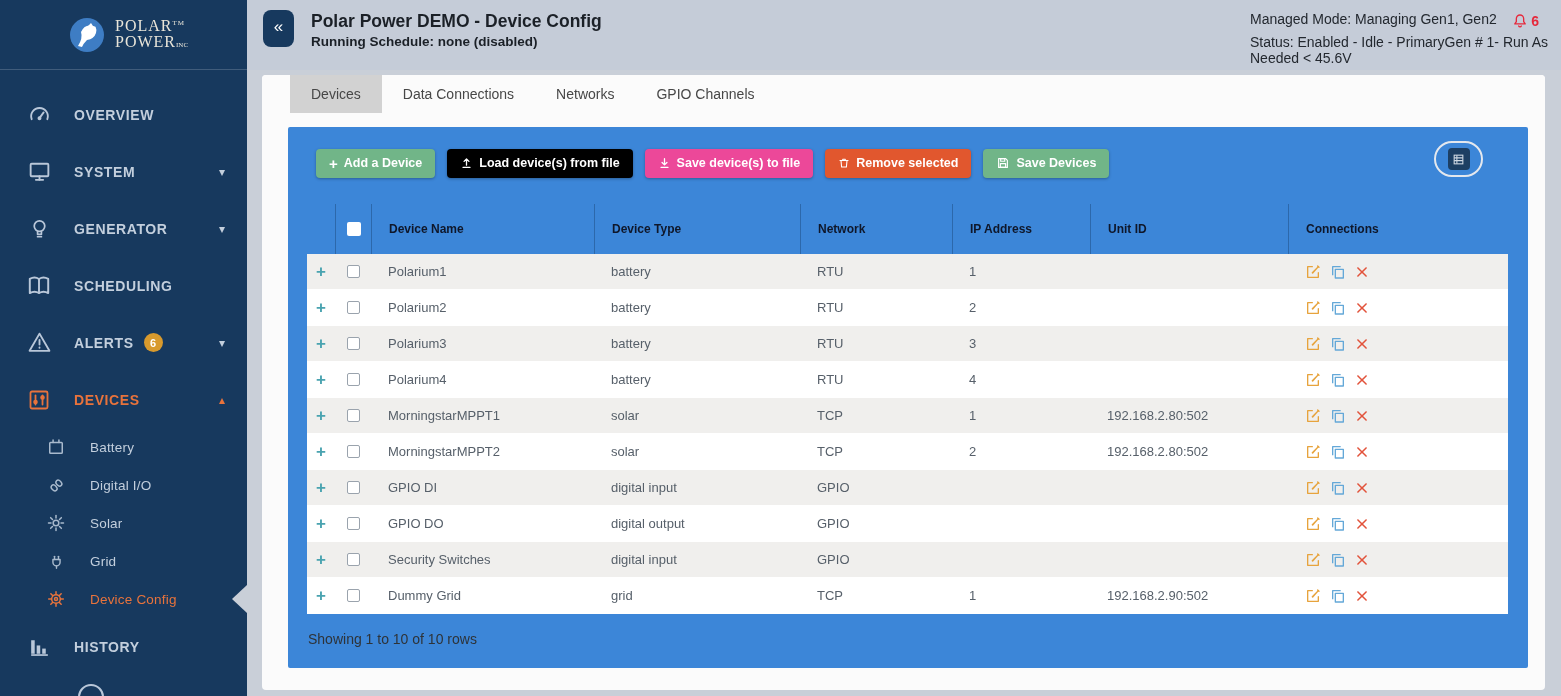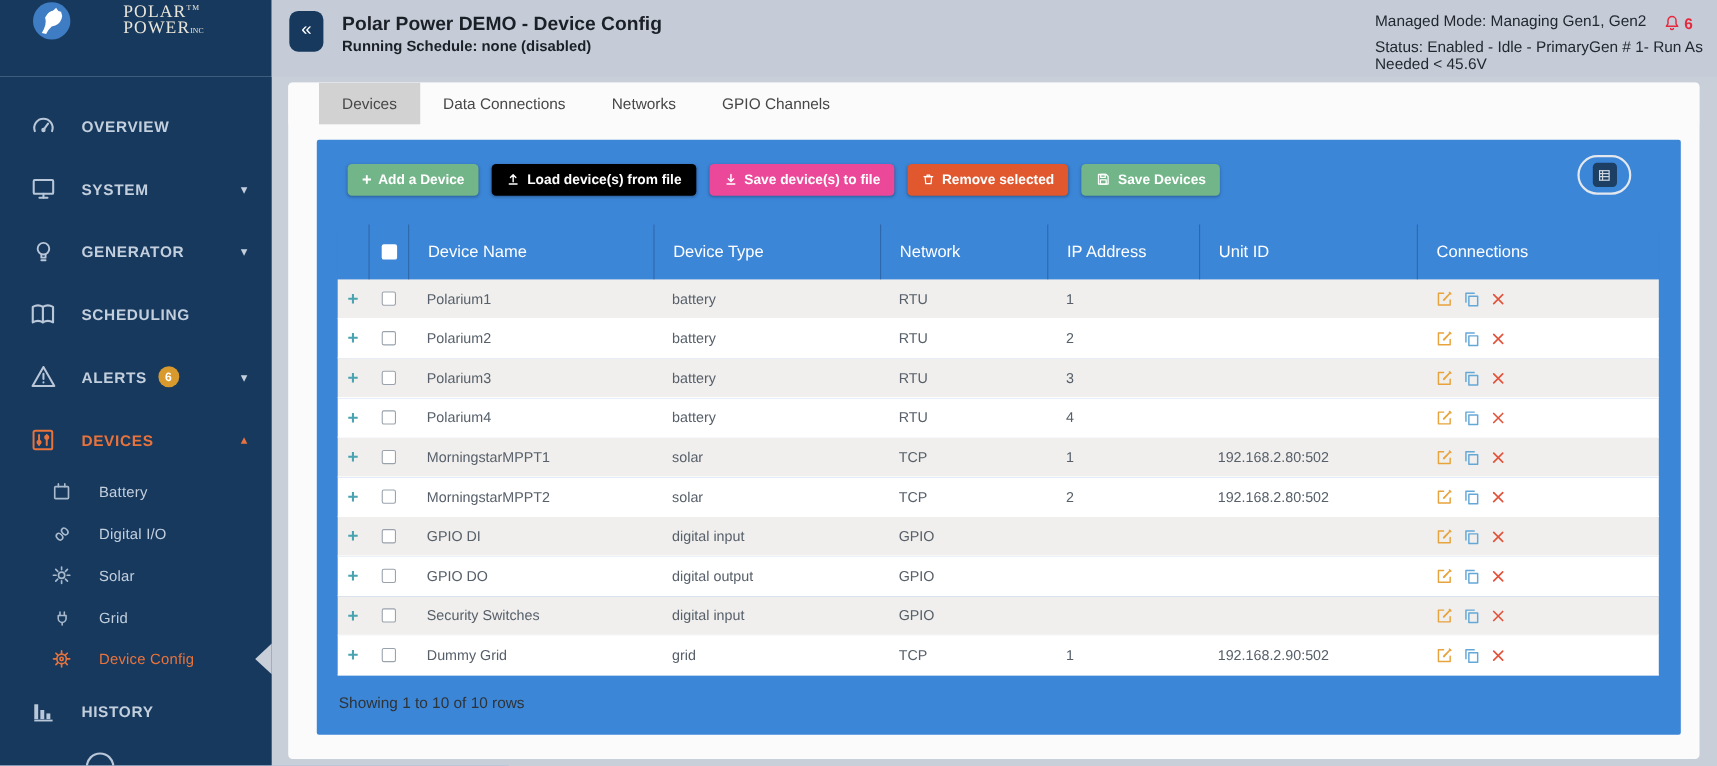--- a/index.html
+++ b/index.html
@@ -2,22 +2,22 @@
 <html><head>
 <meta charset="utf-8">
 <style>
   * { margin:0; padding:0; box-sizing:border-box; }
   html,body { width:1561px; height:696px; overflow:hidden;
     font-family:"Liberation Sans","DejaVu Sans",sans-serif; background:#c9cfd8; }
   .app { display:flex; width:1561px; height:696px; }
 
   
   .sidebar { position:relative; width:247px; height:696px; background:#17395e; flex:0 0 247px; }
-  .logo { height:70px; display:flex; align-items:flex-start; padding-left:28px;
-          border-bottom:1px solid rgba(255,255,255,0.18);gap:37px; }
+  .logo { height:70px; display:flex; align-items:center; padding-left:68px;
+          border-bottom:1px solid rgba(255,255,255,0.18); }
   .logo-mark { width:38px; height:38px; margin-right:9px; flex:0 0 38px; }
   .logo-text { color:#e9e5d9; line-height:15px; font-size:16px; letter-spacing:1px;
                font-family:"Liberation Serif","DejaVu Serif",serif; }
   .logo-text sup { font-size:7px; }
   .logo-text .inc { font-size:7px; letter-spacing:0; }
   .nav { padding-top:16px; }
   .nav-item { position:relative; display:flex; align-items:center; height:57px;
               padding:0 22px 0 26px; color:#c3cfdd; cursor:pointer; }
   .nav-item .nav-icon { width:26px; height:26px; margin-right:22px; display:flex;
                         align-items:center; justify-content:center; color:#b9c7d9; }
@@ -77,22 +77,22 @@
   .view-toggle { position:absolute; right:25px; top:-4px; width:49px; height:36px;
                  border:2px solid #e4e8ee; border-radius:18px; background:transparent;
                  display:flex; align-items:center; justify-content:center; cursor:pointer; }
   .view-toggle .sq { width:22px; height:22px; background:#1d3f63; border-radius:4px;
                      display:flex; align-items:center; justify-content:center; color:#cfd8e2; }
 
   
   .tbl { margin-top:23px; }
   .thead { display:grid; grid-template-columns:28px 36px 223px 206px 152px 138px 198px 1fr;
            background:#3c86d8; height:50px; }
-  .th { display:flex; align-items:center; padding-left:17px; color:#ffffff; font-size:15px;
-        font-weight:normal; border-left:1px solid rgba(13,50,90,0.35); }
+  .th { display:flex; align-items:center; padding-left:17px; color:#0f172a; font-size:12px;
+        font-weight:bold; border-left:1px solid rgba(13,50,90,0.35); }
   .th:first-child { border-left:none; }
   .th.c-check { padding-left:0; justify-content:center; }
   .cb { width:13px; height:13px; border-radius:2px; background:#fff; border:1px solid #9aa3ad;
         display:inline-block; cursor:pointer; }
   .cb.solid { border:none; width:14px; height:14px; }
   .trow { display:grid; grid-template-columns:28px 36px 223px 206px 152px 138px 198px 1fr;
           height:36px; border-bottom:1px solid #ffffff; background:#fff; }
   .trow.odd { background:#f0efed; }
   .td { display:flex; align-items:center; padding-left:17px; font-size:13px; color:#57606a; }
   .td.c-expand { padding-left:9px; }

